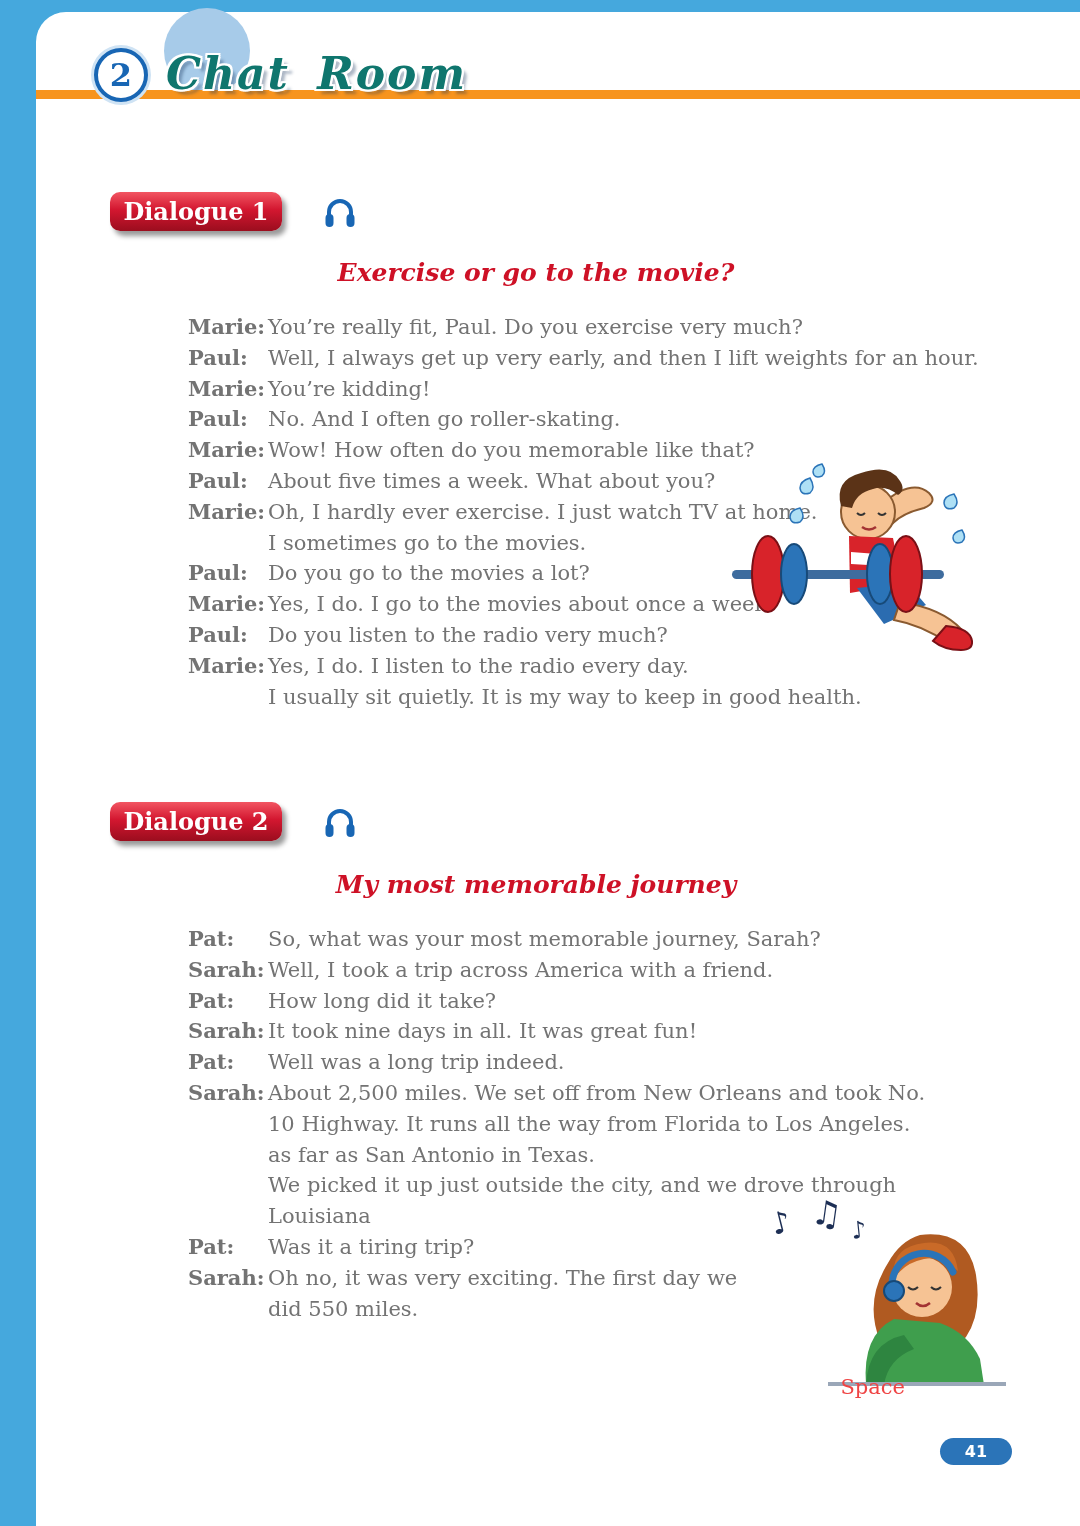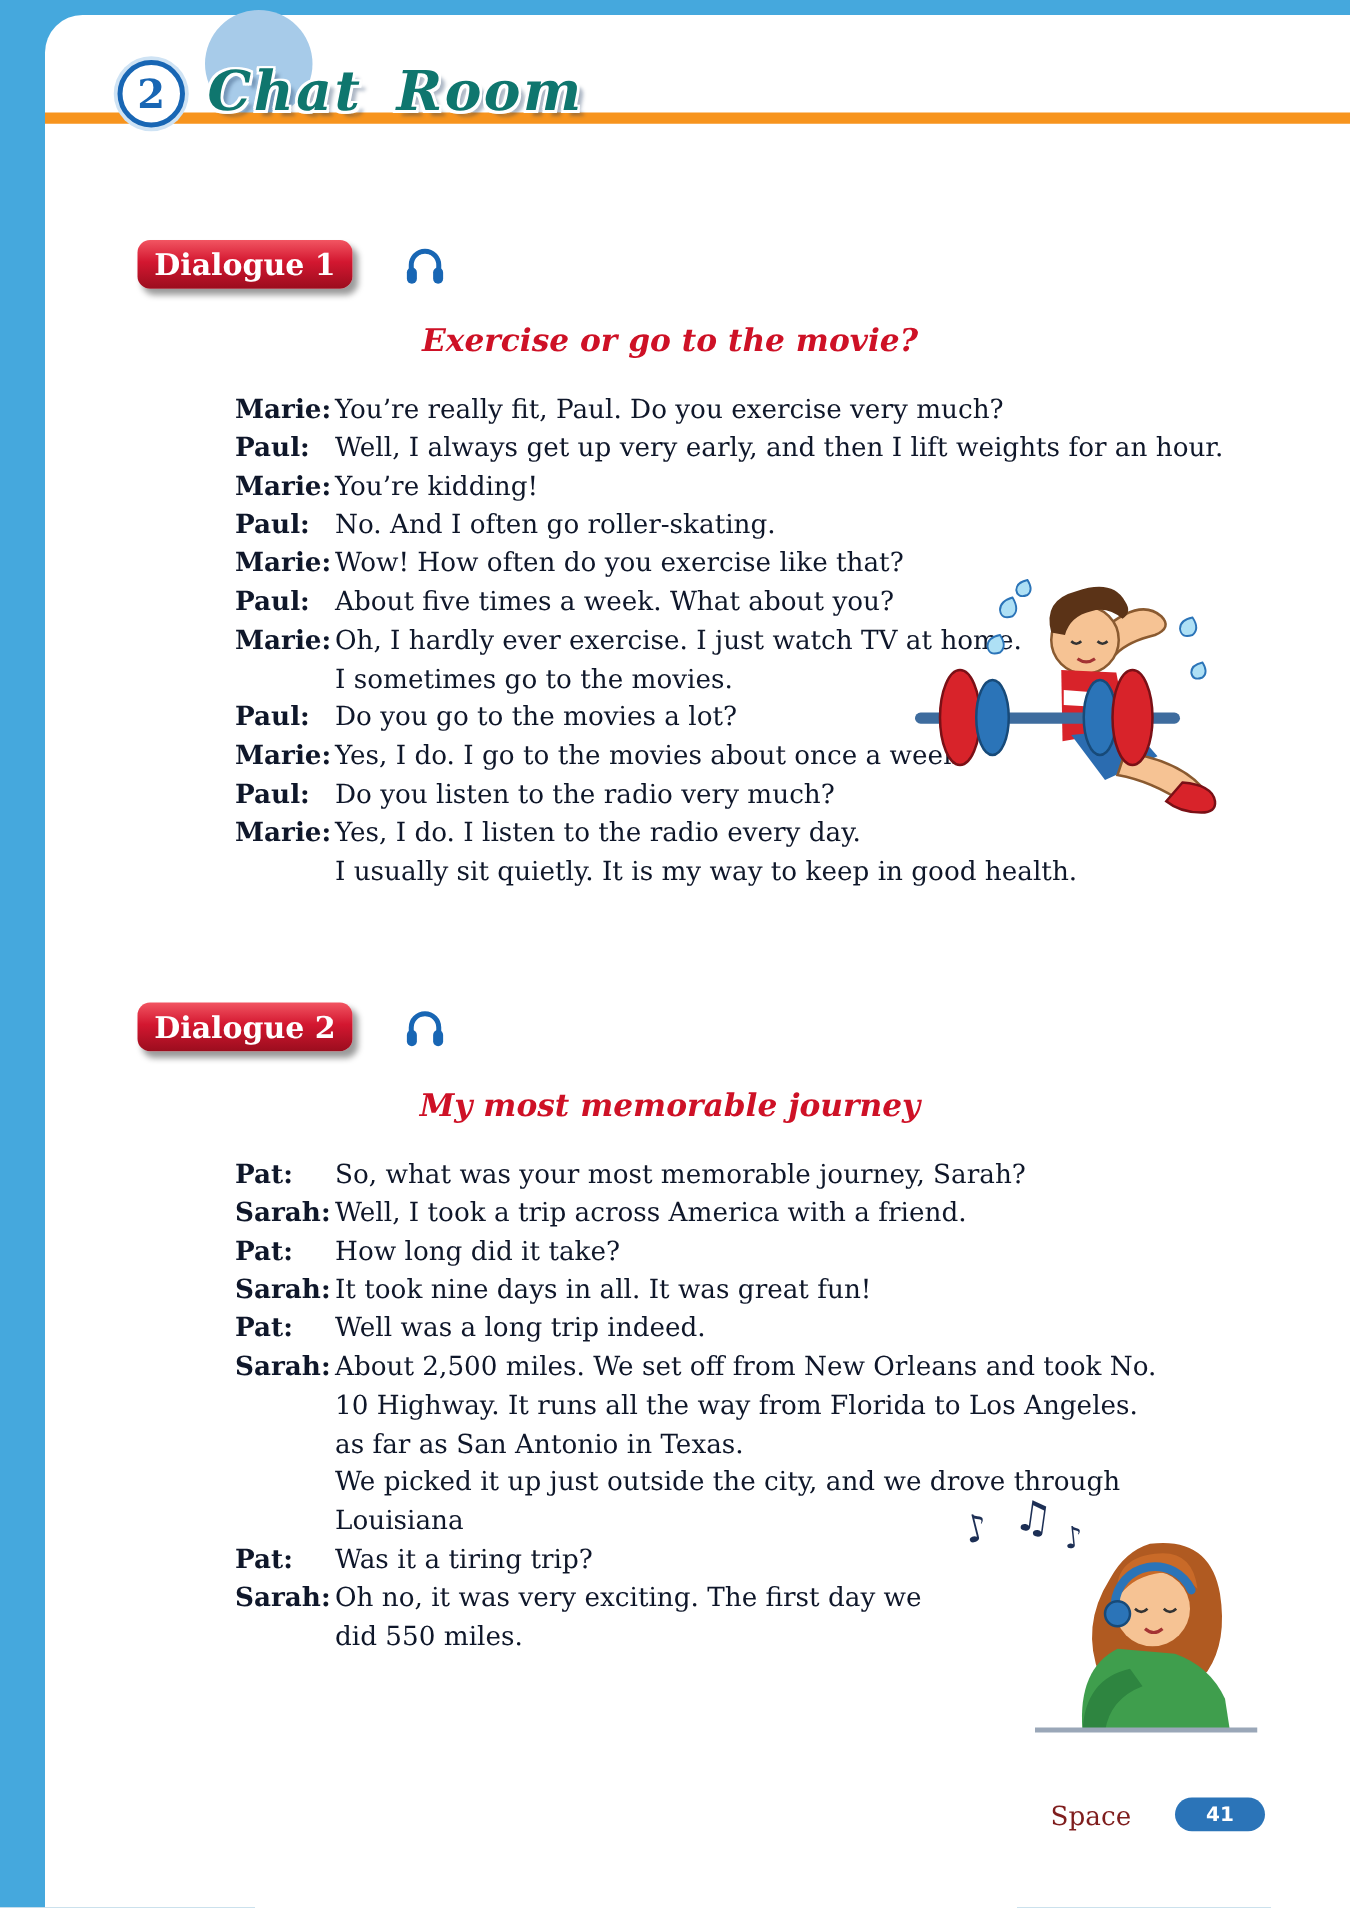--- a/index.html
+++ b/index.html
@@ -55,34 +55,34 @@
   
   .dlg-title {
     position:absolute; left:100px; width:800px; text-align:center;
     color:#CE1126; font-weight:bold; font-style:italic; font-size:25px;
   }
   .dlg-title-1 { top:246px; }
   .dlg-title-2 { top:858px; }
   
   .lines {
     position:absolute; left:152px; width:810px;
-    font-size:21px; line-height:30.8px; color:#0f172a;
+    font-size:21px; line-height:30.8px; color:#737373;
   }
   .lines-1 { top:300px; }
   .lines-2 { top:912px; }
   .line { display:flex; }
   .speaker { flex:0 0 80px; font-weight:bold; }
   .text { flex:1; }
   
   .illus-1 { position:absolute; left:694px; top:438px; width:270px; height:220px; }
   .illus-2 { position:absolute; left:734px; top:1183px; width:236px; height:196px; }
   
   .footer-label {
-    position:absolute; top:1429px; right:175px;
-    font-size:21px; color:#7f1d1d;
+    position:absolute; top:1363px; right:175px;
+    font-size:21px; color:#ef4444;
   }
   .page-badge {
     position:absolute; top:1426px; right:68px; width:72px; height:27px;
     border-radius:14px; background:#2B74B8; color:#fff;
     font-family:"DejaVu Sans","Liberation Sans",sans-serif;
     font-weight:bold; font-size:16px;
     display:flex; align-items:center; justify-content:center;
   }
   .notes { font-family:"DejaVu Sans","Liberation Sans",sans-serif; }
 </style>
@@ -120,21 +120,21 @@
         <div class="line">
           <span class="speaker">Marie:</span>
           <span class="text">You’re kidding!</span>
         </div>
         <div class="line">
           <span class="speaker">Paul:</span>
           <span class="text">No. And I often go roller-skating.</span>
         </div>
         <div class="line">
           <span class="speaker">Marie:</span>
-          <span class="text">Wow! How often do you exercise like that?</span>
+          <span class="text">Wow! How often do you memorable like that?</span>
         </div>
         <div class="line">
           <span class="speaker">Paul:</span>
           <span class="text">About five times a week. What about you?</span>
         </div>
         <div class="line">
           <span class="speaker">Marie:</span>
           <span class="text">Oh, I hardly ever exercise. I just watch TV at home.</span>
         </div>
         <div class="line">

